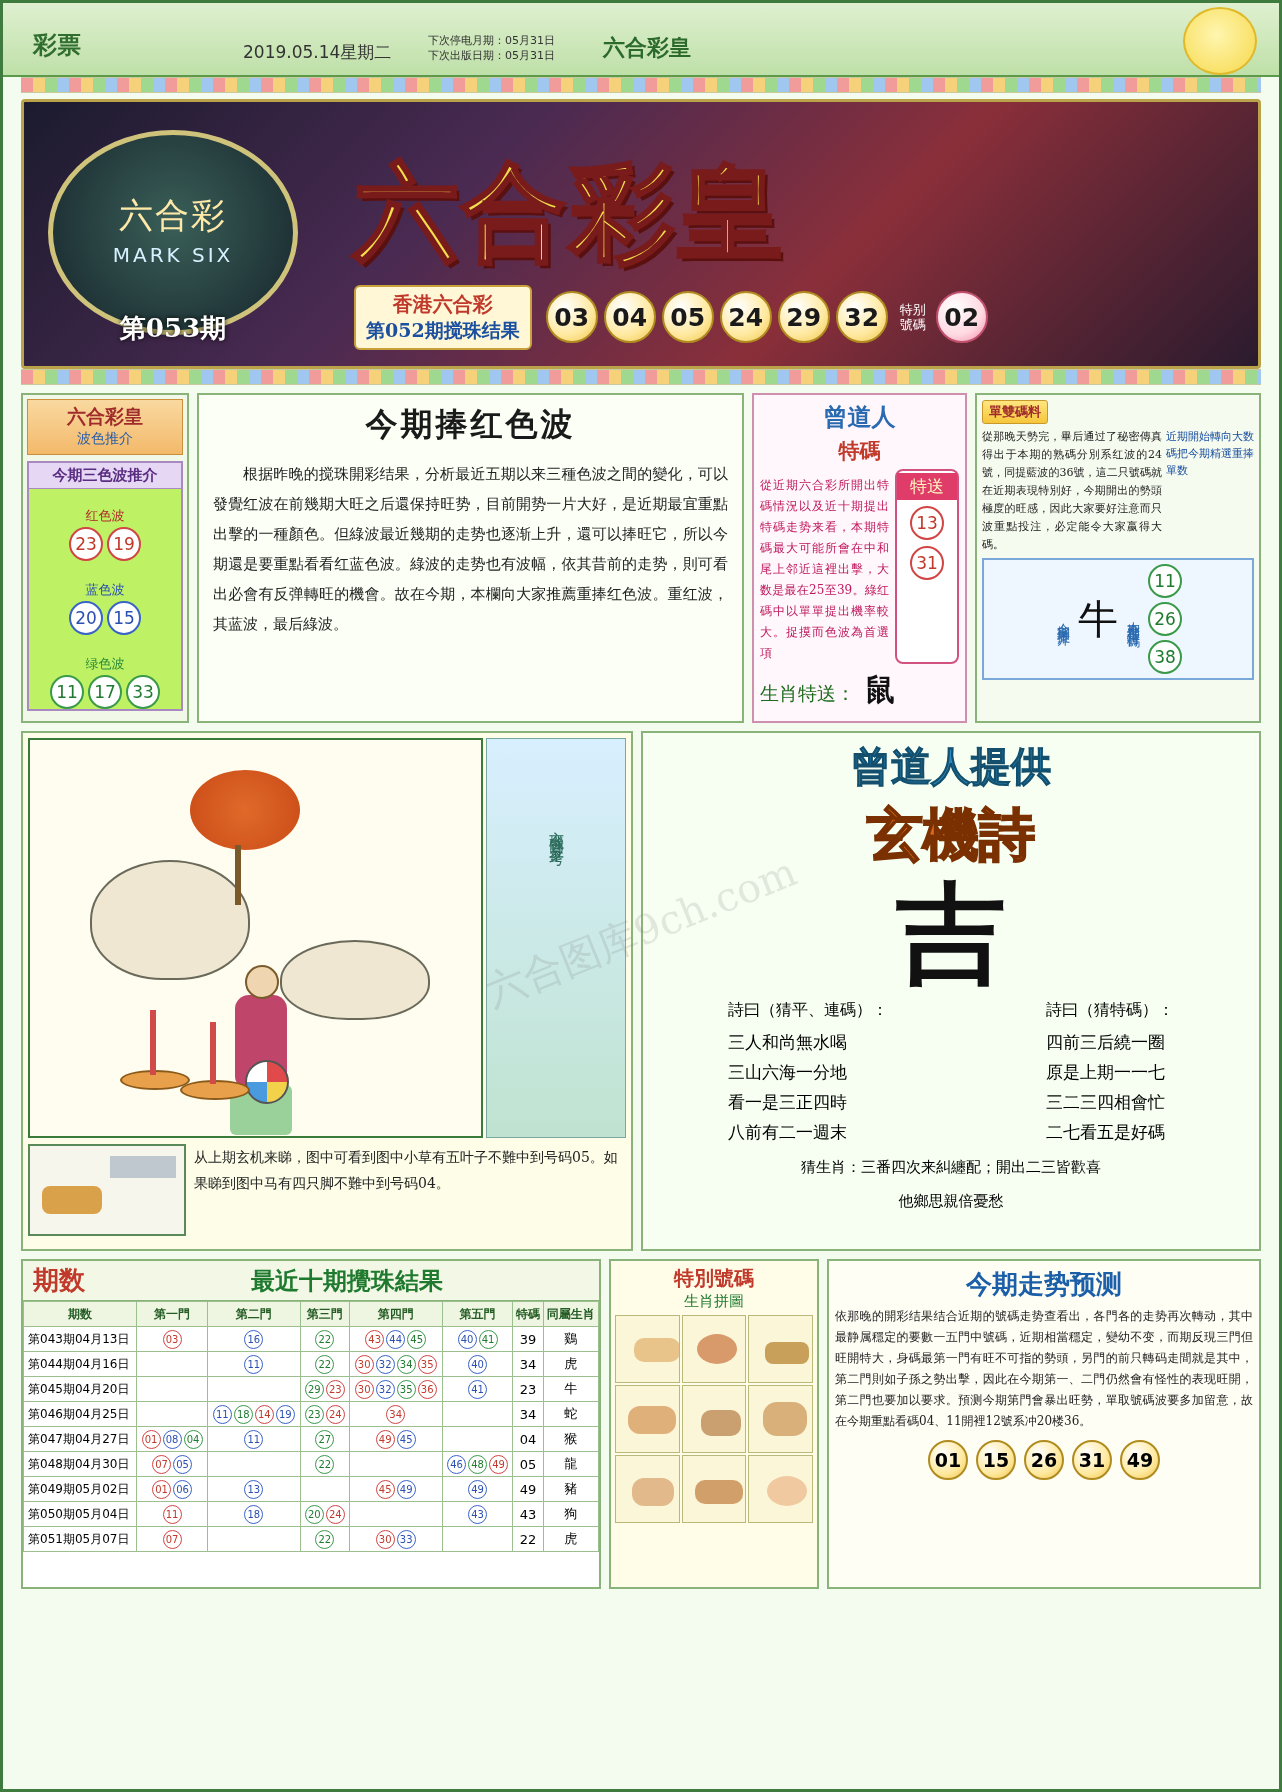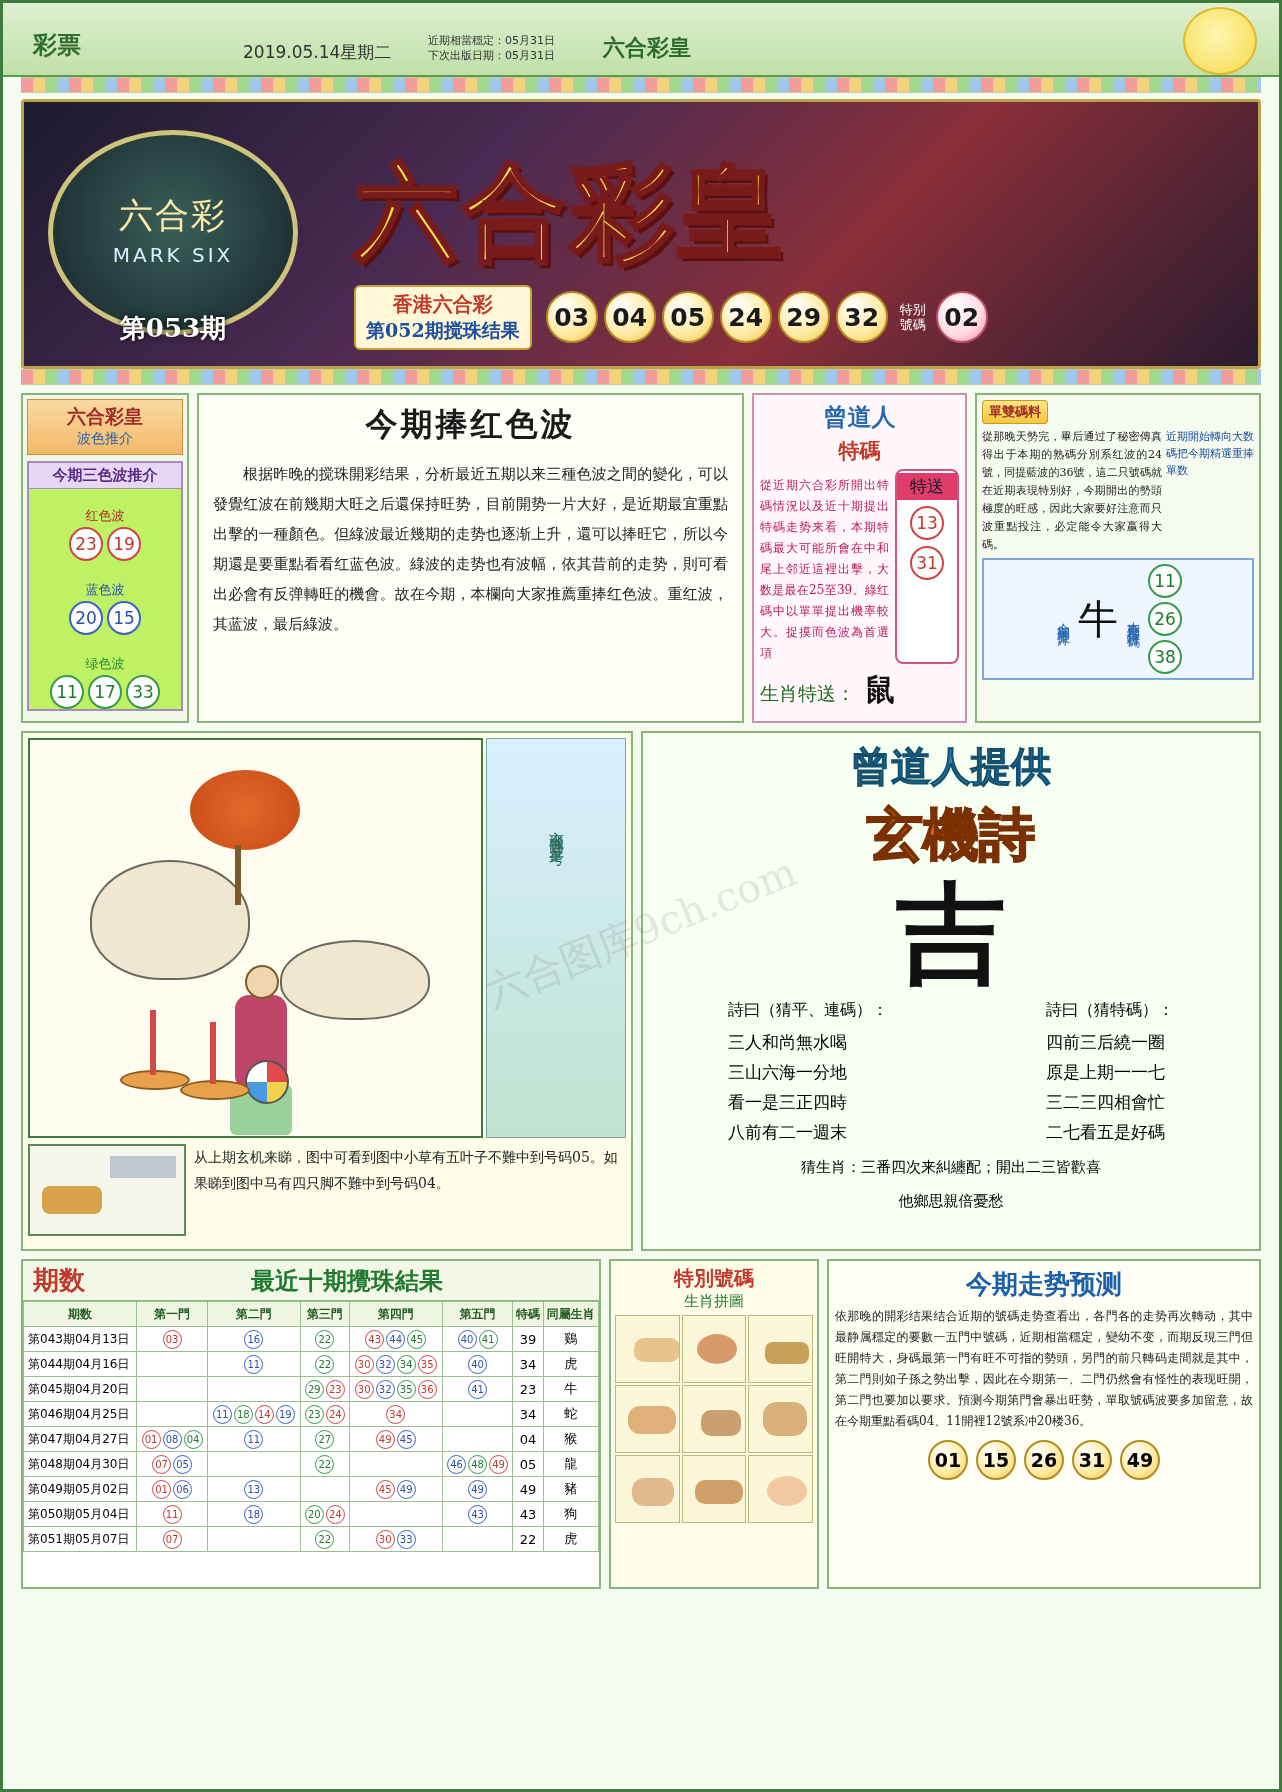--- a/index.html
+++ b/index.html
@@ -145,21 +145,21 @@
   .panelC { width: 215px; border:2px solid #cf8fae; background:#fff7fb; padding:6px;}
   .panelC .ct { text-align:center; font-size:24px; color:#2a6ab0; font-family:"DejaVu Serif",serif; font-weight:bold;}
   .panelC .sub { text-align:center; font-size:21px; color:#c0392b; font-weight:bold; margin-top:4px; font-family:"DejaVu Serif",serif;}
   .panelC .body { font-size:12px; line-height:21px; color:#be185d; margin-top:6px; text-align:justify; font-family:"DejaVu Serif",serif;}
   .panelC .zodiac { margin-top:6px; font-size:19px; color:#1f6b1f; font-family:"DejaVu Serif",serif;}
   .panelC .zodiac b{ font-size:30px; color:#111; margin-left:10px;}
   .tespecial{
     width:64px; border:2px solid #d2527f; border-radius:8px; background:#fff;
     text-align:center; padding:2px 0;
   }
-  .tespecial .h{ background:#e03c6a; color:#0f172a; font-size:17px; padding:2px 0; font-family:"DejaVu Serif",serif;}
+  .tespecial .h{ background:#e03c6a; color:#fef9c3; font-size:17px; padding:2px 0; font-family:"DejaVu Serif",serif;}
   .panelD { width: 286px; border:2px solid #8ab37a; background:#f6fbef; padding:5px; position:relative;}
   .panelD .ribbon{ display:inline-block; background:linear-gradient(#ffe680,#f5c63a); border:1px solid #c8992a;
     font-size:13px; padding:2px 6px; color:#a02b2b; font-weight:bold; border-radius:3px;}
   .panelD .txt{ font-size:11px; line-height:18px; color:#222; text-align:justify; font-family:"DejaVu Serif",serif;}
   .dcols{ display:flex; gap:4px;}
   .dright{ width:88px; font-size:11px; color:#1a4fa0; line-height:17px;}
   .oxbox{ border:2px solid #7aa8d8; background:#eef6ff; text-align:center; padding:4px; margin-top:4px; display:flex; align-items:center; justify-content:center; gap:6px;}
   .oxbox .vlabel{ writing-mode:vertical-rl; font-size:13px; color:#2a6ab0; letter-spacing:2px;}
   .oxbox .ox{ font-size:40px; font-family:"DejaVu Serif",serif; color:#111;}
   .dnums{ display:flex; flex-direction:column; gap:4px; }
@@ -218,21 +218,21 @@
 </style>
 </head>
 <body>
 
 <div class="page">
 
   <div class="topbar">
     <div class="brandleft">彩票</div>
     <div class="topdate">2019.05.14星期二</div>
     <div class="topnotes">
-      <div>近期相當穩定：05月31日</div>
+      <div>下次停电月期：05月31日</div>
       <div>下次出版日期：05月31日</div>
     </div>
     <div class="topcenter">六合彩皇</div>
     <div class="sun"></div>
   </div>
 
   <div class="dotstrip"></div>
   <div class="masthead">
     <div class="seal">
       <div class="s1">六合彩</div>

